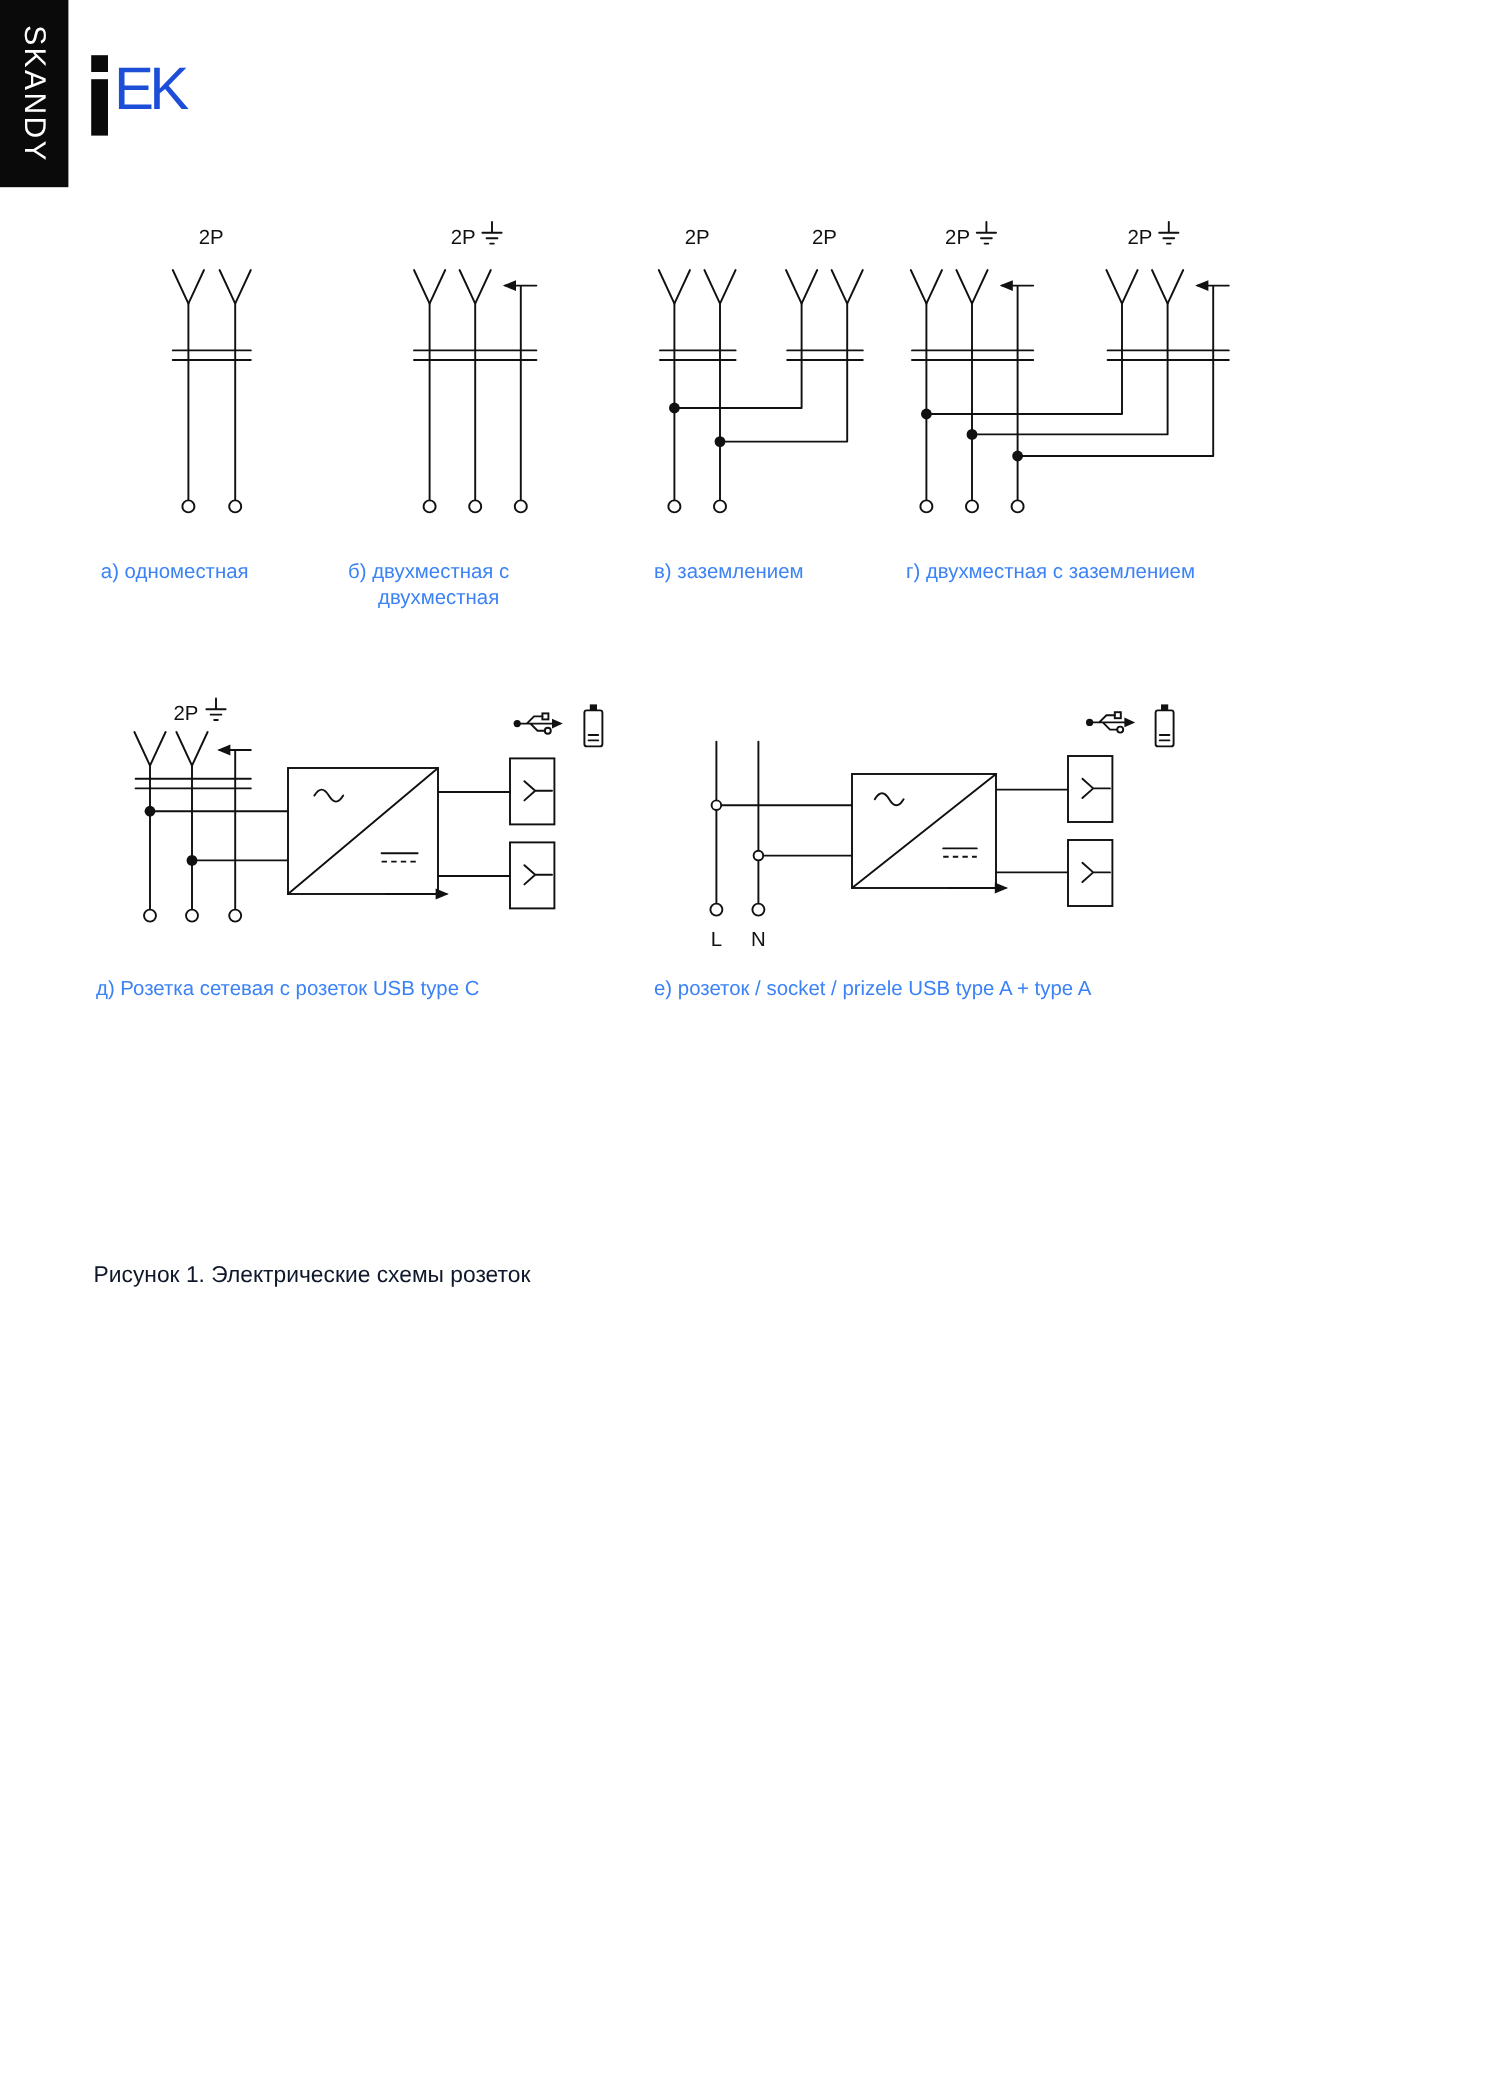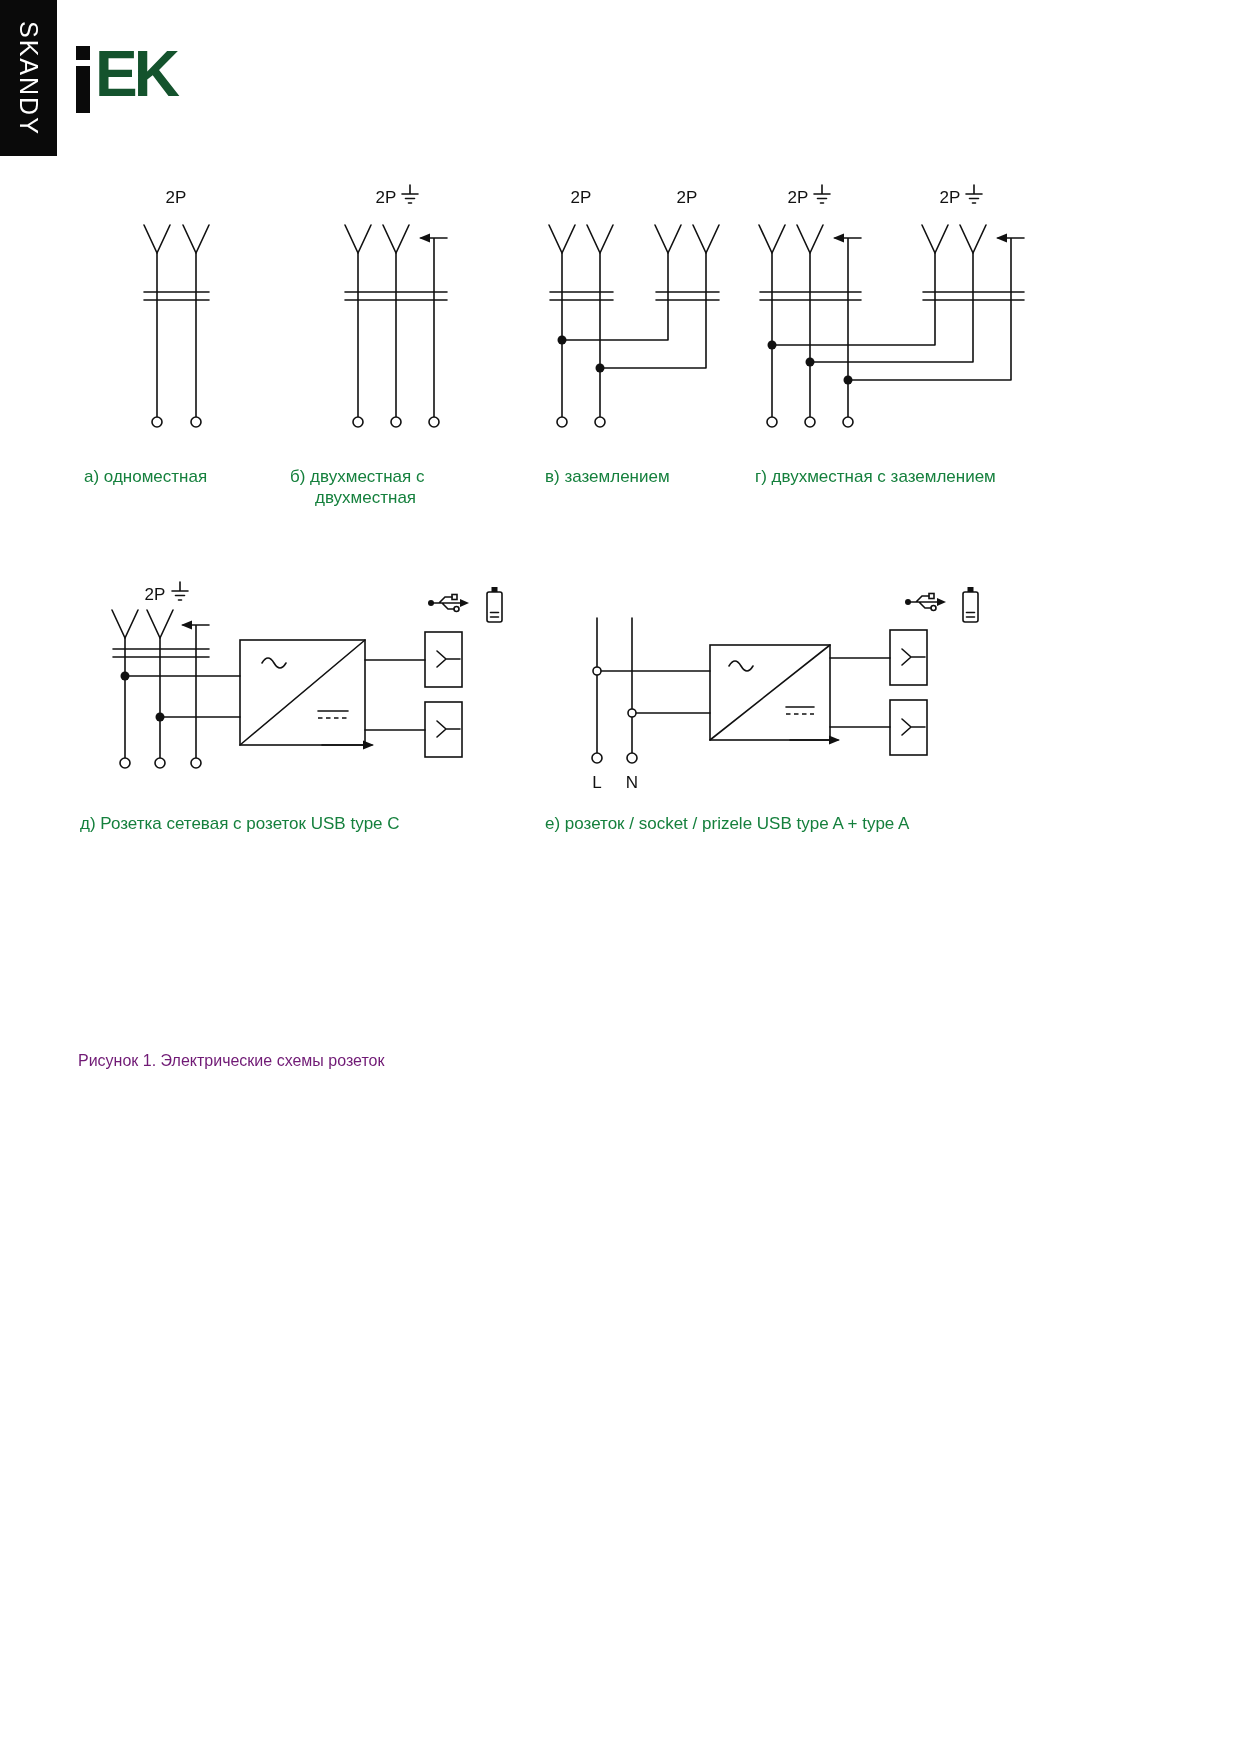--- a/index.html
+++ b/index.html
@@ -7,32 +7,32 @@
   body{width:1239px;height:1746px;position:relative;font-family:"Liberation Sans",sans-serif;color:#111}
   .page{position:absolute;left:0;top:0;width:1239px;height:1746px;background:#ffffff;overflow:hidden}
 
   .series-tab{position:absolute;left:0;top:0;width:57px;height:156px;background:#0a0a0a;
               display:flex;align-items:center;justify-content:center}
   .series-tab span{writing-mode:vertical-rl;color:#fff;font-size:25px;letter-spacing:2px;font-weight:500}
 
   .logo{position:absolute;left:76px;top:44px;width:110px;height:70px}
   .logo-i-bar{position:absolute;left:0;top:22px;width:14px;height:47px;background:#0a0a0a}
   .logo-i-dot{position:absolute;left:0;top:2px;width:14px;height:14px;background:#0a0a0a}
-  .logo-ek{position:absolute;left:19px;top:-8px;font-size:64px;font-weight:700;letter-spacing:-4px;line-height:76px;color:#14532d}
+  .logo-ek{position:absolute;left:19px;top:-8px;font-size:50px;font-weight:400;letter-spacing:-4px;line-height:76px;color:#1d4ed8}
 
   svg.diag{position:absolute;overflow:visible}
   .ln{stroke:#111;stroke-width:1.6;fill:none;stroke-linecap:round}
   .wh{fill:#fff}
   .fl{fill:#111;stroke:none}
   .dash{stroke:#111;stroke-width:1.6;fill:none;stroke-dasharray:4.5 3.5}
   svg text{font-family:"Liberation Sans",sans-serif;font-size:17px;fill:#111}
 
-  .cap{position:absolute;font-size:17px;line-height:21px;color:#15803d}
+  .cap{position:absolute;font-size:17px;line-height:21px;color:#3b82f6}
   .cap .ind{padding-left:25px}
-  .fig-cap{position:absolute;left:78px;top:1052px;font-size:16px;color:#701a75}
+  .fig-cap{position:absolute;left:78px;top:1052px;font-size:19px;color:#0f172a}
 </style>
 </head>
 <body>
 
 <div class="page">
 
   <svg width="0" height="0" style="position:absolute" aria-hidden="true">
     <defs>
       <g id="fork">
           <path class="ln" d="M0,0 L-13,-28 M0,0 L13,-28"></path>

